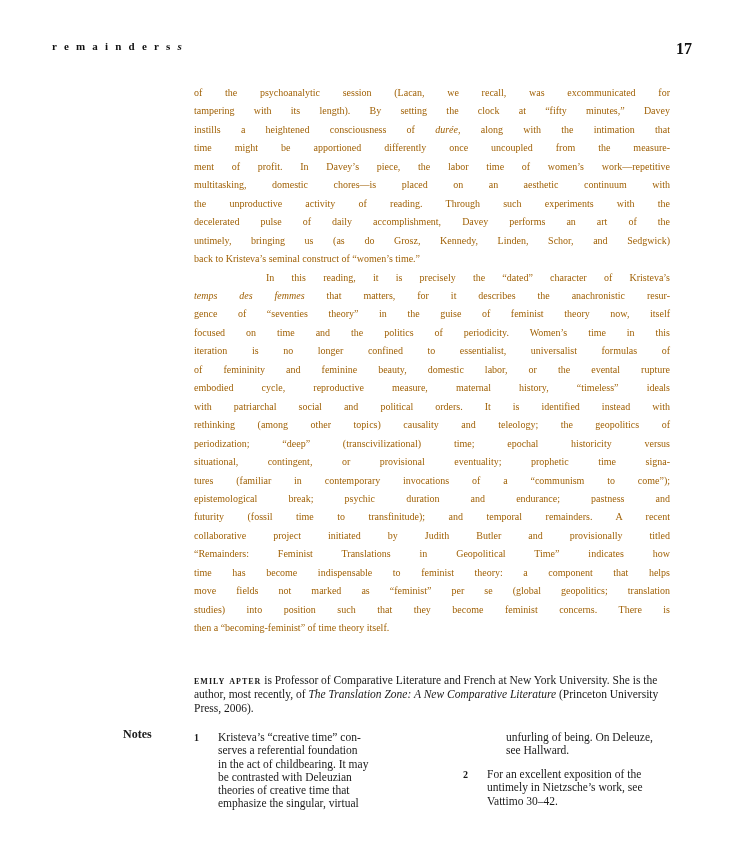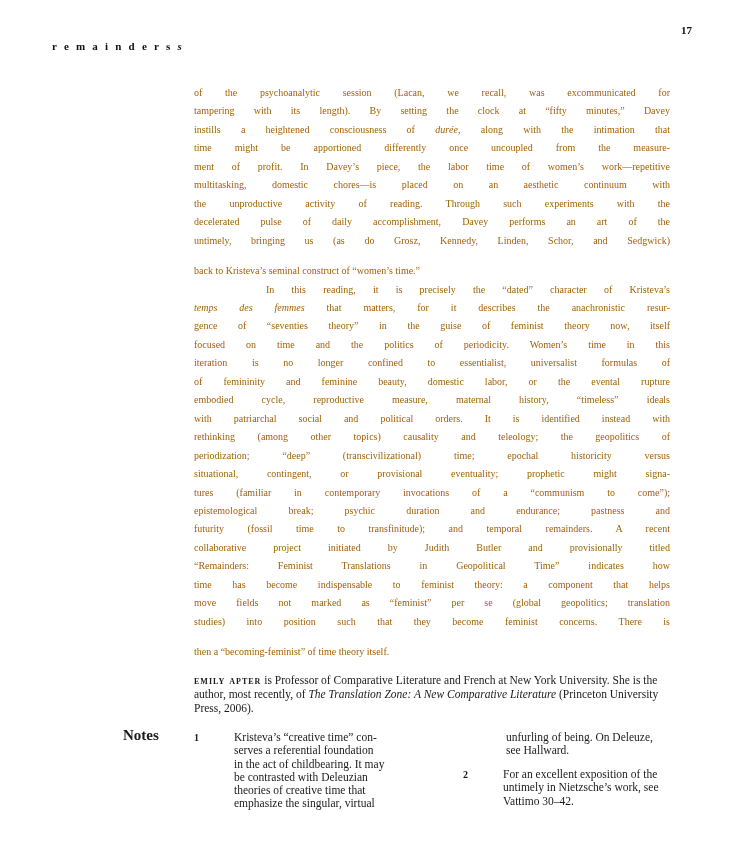--- a/index.html
+++ b/index.html
@@ -8,50 +8,50 @@
       font-family: "DejaVu Serif", "Liberation Serif", serif;
       color: #1a1a1a;
     }
     .running-head {
       position: absolute; left: 52px; top: 40px;
       font-family: "Liberation Serif", serif; font-weight: bold;
       font-size: 11px; letter-spacing: 7.2px; color: #111;
     }
     .running-head .last { font-style: italic; }
     .page-num {
-      position: absolute; right: 53px; top: 24px;
+      position: absolute; right: 53px; top: 40px;
       font-family: "Liberation Serif", serif; font-weight: bold;
-      font-size: 11px; color: #111;
+      font-size: 16px; color: #111;
     }
     .body-text {
       position: absolute; left: 194px; top: 84px; width: 476px;
       font-family: "Liberation Serif", serif;
       font-size: 10px; line-height: 18.45px; text-align: justify;
       color: #a16207;
     }
     .body-text p { margin: 0; }
     .line { display: block; text-align: justify; text-align-last: justify; white-space: nowrap; }
-    .line.last { text-align-last: left; margin-top: 12px; }
+    .line.last { text-align-last: left; }
     .bio {
       position: absolute; left: 194px; top: 673px; width: 476px;
       font-family: "Liberation Serif", serif;
       font-size: 11.5px; line-height: 14px; color: #1a1a1a;
     }
     .bio .name { font-variant: small-caps; letter-spacing: 1px; font-weight: bold; text-transform: lowercase; }
     .notes-heading {
       position: absolute; left: 123px; top: 727px;
       font-family: "Liberation Serif", serif; font-weight: bold;
-      font-size: 15px; color: #1a1a1a;
+      font-size: 12px; color: #1a1a1a;
     }
     .note {
       position: absolute; font-family: "Liberation Serif", serif;
       font-size: 11.5px; line-height: 13.3px; color: #1a1a1a;
     }
     .note .num { position: absolute; left: 0; top: 0; font-weight: bold; font-size: 10px; }
-    .note .txt { position: absolute; left: 24px; top: 0; width: 180px; margin-left: 16px; }
+    .note .txt { position: absolute; left: 24px; top: 0; width: 180px; }
     .note-col2-cont {
       position: absolute; left: 506px; top: 731px; width: 190px;
       font-family: "Liberation Serif", serif; font-size: 11.5px; line-height: 13.3px;
     }
   </style>
 </head>
 <body>
 
 <div class="running-head"><span>remainders</span><span class="last">s</span></div>
 <div class="page-num">17</div>
@@ -73,21 +73,21 @@
     <span class="line" style="padding-left:72px">In this reading, it is precisely the “dated” character of Kristeva’s</span>
     <span class="line"><em>temps des femmes</em><span> that matters, for it describes the anachronistic resur-</span></span>
     <span class="line">gence of “seventies theory” in the guise of feminist theory now, itself</span>
     <span class="line">focused on time and the politics of periodicity. Women’s time in this</span>
     <span class="line">iteration is no longer confined to essentialist, universalist formulas of</span>
     <span class="line">of femininity and feminine beauty, domestic labor, or the evental rupture</span>
     <span class="line">embodied cycle, reproductive measure, maternal history, “timeless” ideals</span>
     <span class="line">with patriarchal social and political orders. It is identified instead with</span>
     <span class="line">rethinking (among other topics) causality and teleology; the geopolitics of</span>
     <span class="line">periodization; “deep” (transcivilizational) time; epochal historicity versus</span>
-    <span class="line">situational, contingent, or provisional eventuality; prophetic might signa-</span>
+    <span class="line">situational, contingent, or provisional eventuality; prophetic time signa-</span>
     <span class="line">tures (familiar in contemporary invocations of a “communism to come”);</span>
     <span class="line">epistemological break; psychic duration and endurance; pastness and</span>
     <span class="line">futurity (fossil time to transfinitude); and temporal remainders. A recent</span>
     <span class="line">collaborative project initiated by Judith Butler and provisionally titled</span>
     <span class="line">“Remainders: Feminist Translations in Geopolitical Time” indicates how</span>
     <span class="line">time has become indispensable to feminist theory: a component that helps</span>
     <span class="line">move fields not marked as “feminist” per se (global geopolitics; translation</span>
     <span class="line">studies) into position such that they become feminist concerns. There is</span>
     <span class="line last">then a “becoming-feminist” of time theory itself.</span>
   </p>

